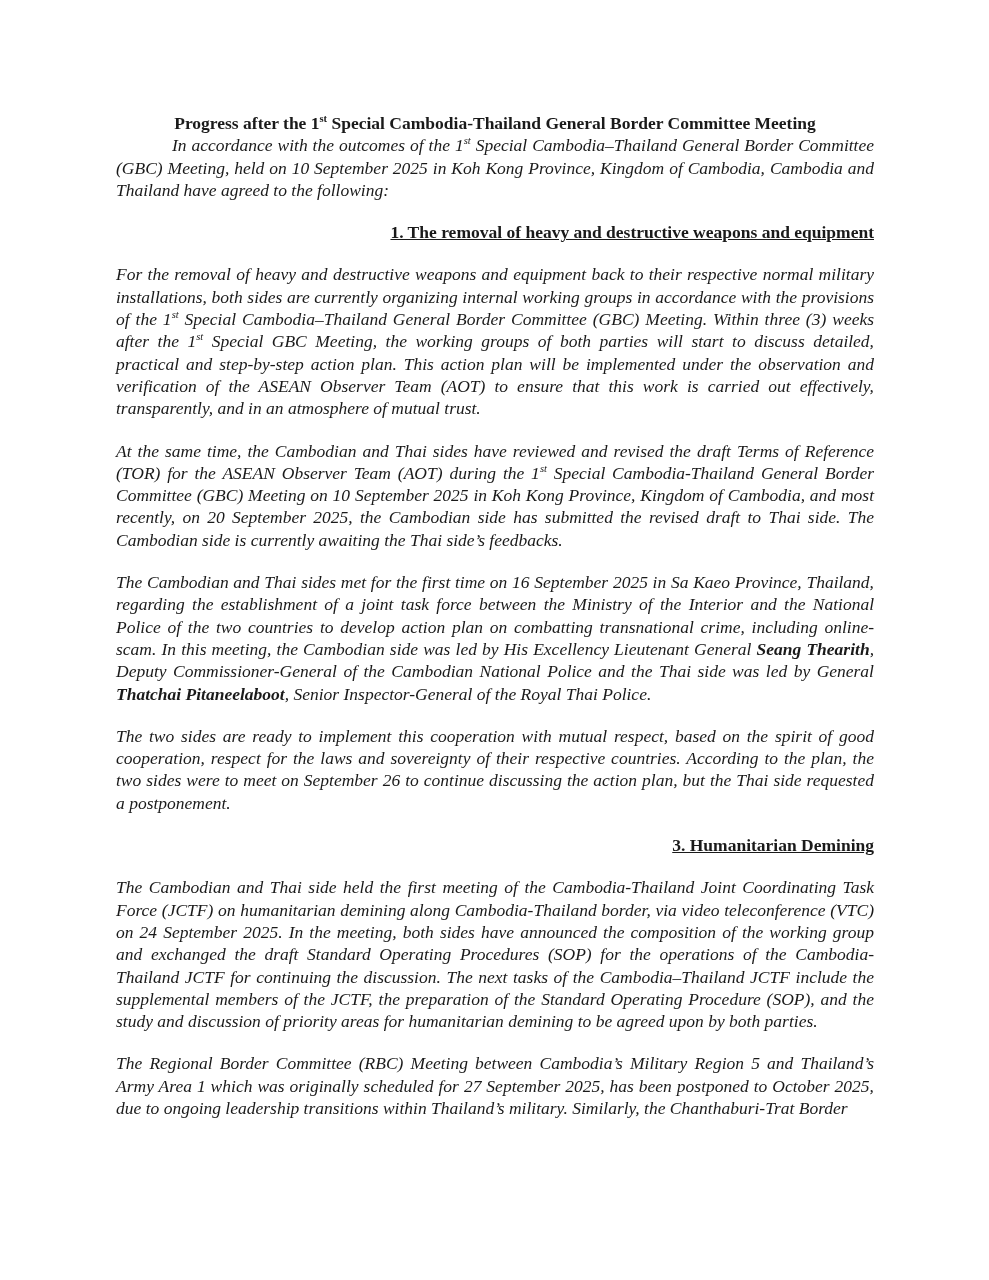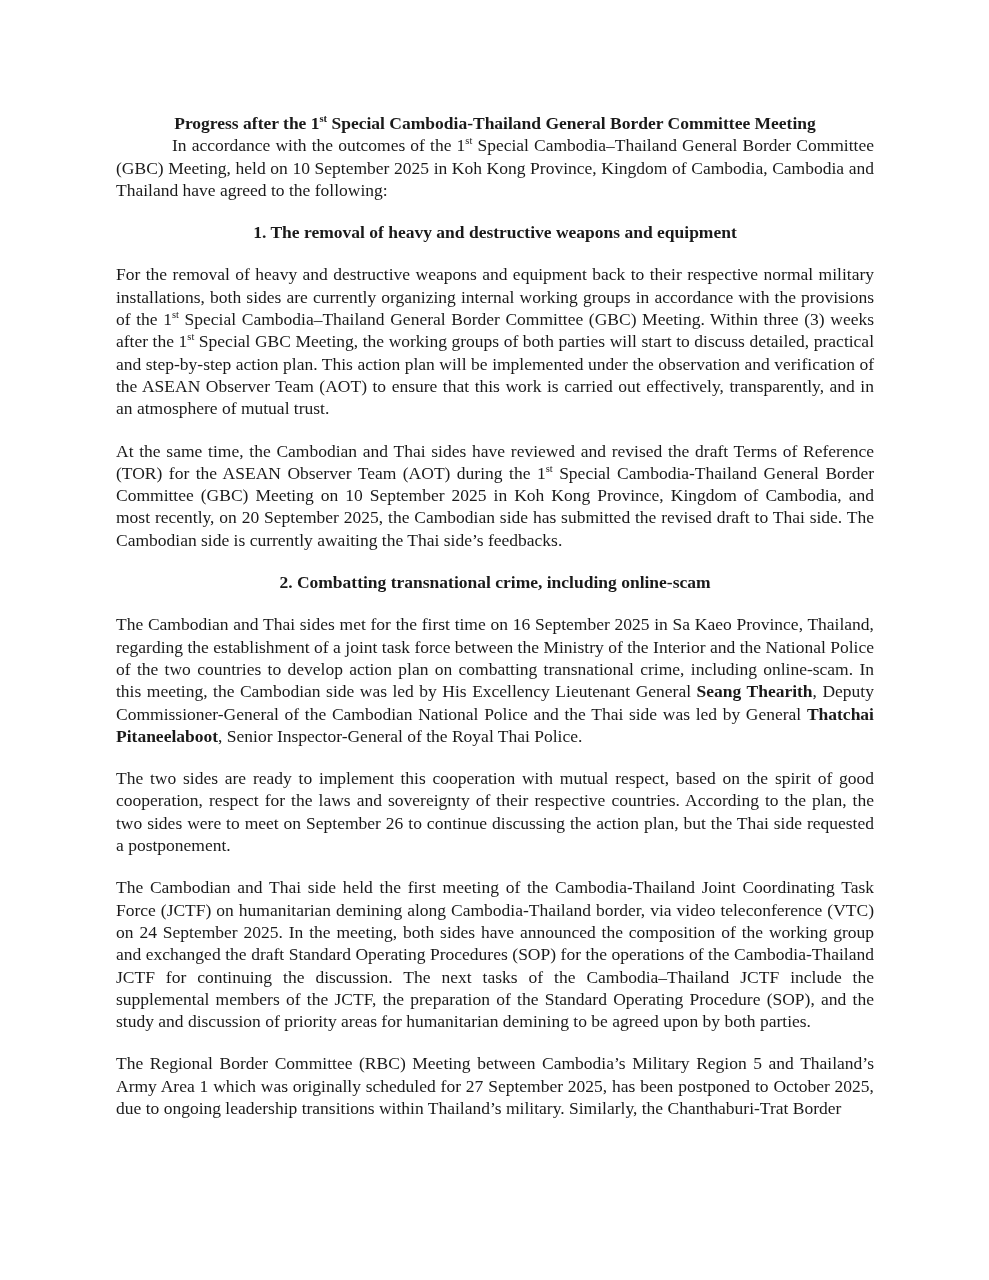--- a/index.html
+++ b/index.html
@@ -28,24 +28,26 @@
   }
   .doc-title {
     text-align: center;
     font-weight: bold;
   }
   .doc-title .title-line + .title-line {
     margin-top: 0;
   }
   .doc-heading {
     font-weight: bold;
-    text-align: center;
+    text-align: right;
+    text-decoration: underline;
   }
   .doc-paragraph {
     text-align: justify;
+    font-style: italic;
   }
   .doc-paragraph.indent {
     text-indent: 56px;
   }
   .seg-bold {
     font-weight: bold;
   }
   .seg-sup {
     font-size: 0.6em;
     vertical-align: super;
@@ -57,19 +59,19 @@
 
 <div class="page">
   <div class="doc-block doc-title">
     <div class="title-line"><span>Progress after the 1</span><span class="seg-sup">st</span><span> Special Cambodia-Thailand General Border Committee Meeting</span></div>
   </div>
   <div id="doc-body">
       <div class="doc-block doc-paragraph indent"><span>In accordance with the outcomes of the 1</span><span class="seg-sup">st</span><span> Special Cambodia–Thailand General Border Committee (GBC) Meeting, held on 10 September 2025 in Koh Kong Province, Kingdom of Cambodia, Cambodia and Thailand have agreed to the following:</span></div>
       <div class="doc-block doc-heading"><span>1. The removal of heavy and destructive weapons and equipment</span></div>
       <div class="doc-block doc-paragraph"><span>For the removal of heavy and destructive weapons and equipment back to their respective normal military installations, both sides are currently organizing internal working groups in accordance with the provisions of the 1</span><span class="seg-sup">st</span><span> Special Cambodia–Thailand General Border Committee (GBC) Meeting. Within three (3) weeks after the 1</span><span class="seg-sup">st</span><span> Special GBC Meeting, the working groups of both parties will start to discuss detailed, practical and step-by-step action plan. This action plan will be implemented under the observation and verification of the ASEAN Observer Team (AOT) to ensure that this work is carried out effectively, transparently, and in an atmosphere of mutual trust.</span></div>
       <div class="doc-block doc-paragraph"><span>At the same time, the Cambodian and Thai sides have reviewed and revised the draft Terms of Reference (TOR) for the ASEAN Observer Team (AOT) during the 1</span><span class="seg-sup">st</span><span> Special Cambodia-Thailand General Border Committee (GBC) Meeting on 10 September 2025 in Koh Kong Province, Kingdom of Cambodia, and most recently, on 20 September 2025, the Cambodian side has submitted the revised draft to Thai side. The Cambodian side is currently awaiting the Thai side’s feedbacks.</span></div>
-      <div class="doc-block doc-heading"><span>2. Combatting transnational crime, including online-scam</span></div>
       <div class="doc-block doc-paragraph"><span>The Cambodian and Thai sides met for the first time on 16 September 2025 in Sa Kaeo Province, Thailand, regarding the establishment of a joint task force between the Ministry of the Interior and the National Police of the two countries to develop action plan on combatting transnational crime, including online-scam. In this meeting, the Cambodian side was led by His Excellency Lieutenant General </span><span class="seg-bold">Seang Thearith</span><span>, Deputy Commissioner-General of the Cambodian National Police and the Thai side was led by General </span><span class="seg-bold">Thatchai Pitaneelaboot</span><span>, Senior Inspector-General of the Royal Thai Police.</span></div>
       <div class="doc-block doc-paragraph"><span>The two sides are ready to implement this cooperation with mutual respect, based on the spirit of good cooperation, respect for the laws and sovereignty of their respective countries. According to the plan, the two sides were to meet on September 26 to continue discussing the action plan, but the Thai side requested a postponement.</span></div>
+      <div class="doc-block doc-heading"><span>3. Humanitarian Demining</span></div>
       <div class="doc-block doc-paragraph"><span>The Cambodian and Thai side held the first meeting of the Cambodia-Thailand Joint Coordinating Task Force (JCTF) on humanitarian demining along Cambodia-Thailand border, via video teleconference (VTC) on 24 September 2025. In the meeting, both sides have announced the composition of the working group and exchanged the draft Standard Operating Procedures (SOP) for the operations of the Cambodia-Thailand JCTF for continuing the discussion. The next tasks of the Cambodia–Thailand JCTF include the supplemental members of the JCTF, the preparation of the Standard Operating Procedure (SOP), and the study and discussion of priority areas for humanitarian demining to be agreed upon by both parties.</span></div>
       <div class="doc-block doc-paragraph"><span>The Regional Border Committee (RBC) Meeting between Cambodia’s Military Region 5 and Thailand’s Army Area 1 which was originally scheduled for 27 September 2025, has been postponed to October 2025, due to ongoing leadership transitions within Thailand’s military. Similarly, the Chanthaburi-Trat Border</span></div>
     </div>
 </div>
 
 </body></html>

